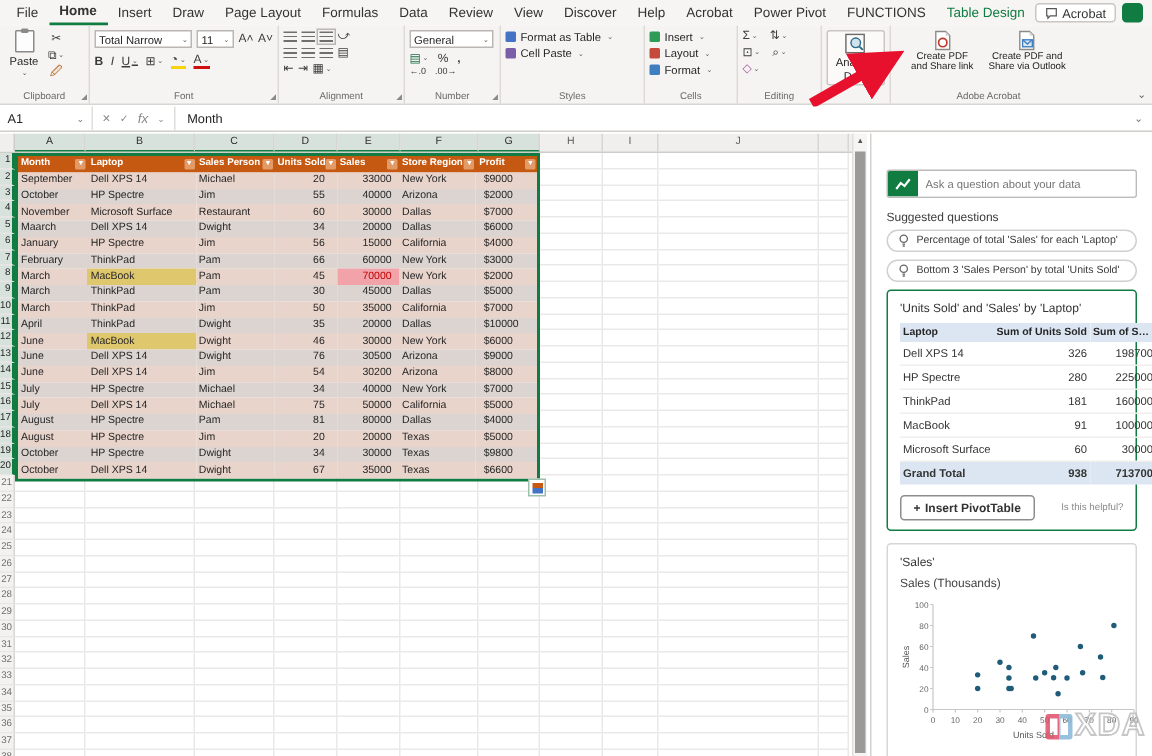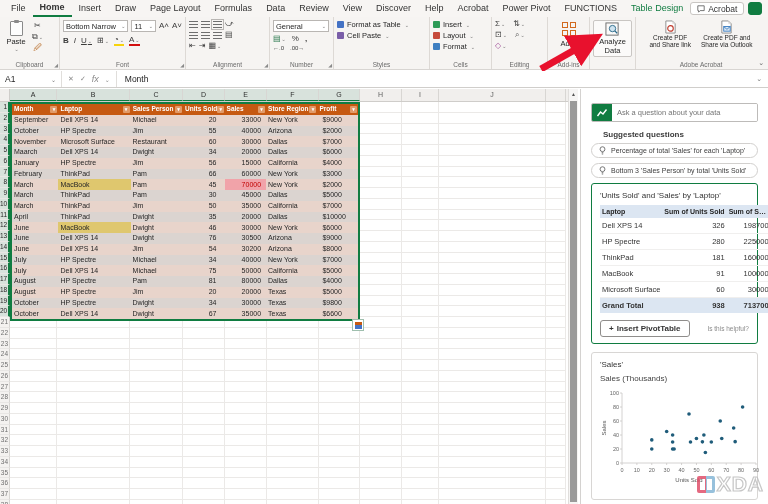--- a/index.html
+++ b/index.html
@@ -97,25 +97,25 @@
   .vscroll .arr { display:block; text-align:center; font-size:5px; color:#555; height:10px; line-height:10px;}
   .vthumb { position:absolute; left:1px; right:1px; top:12px; bottom:2px; background:#9a9a9a; }
 
   
   .pane { position:absolute; left:580px; top:89px; width:188px; height:415px; background:#fff;
     border-left:1px solid #d4d2d0; padding:7px 10px 0; overflow:hidden; }
   .pane-head { display:flex; align-items:center; }
   .pane-title { font-size:11px; font-weight:bold; color:#2b2b2b; }
   .pane-head .hicon { margin-left:auto; color:#555; font-size:9px; padding:0 3px; }
   .pane-head .hicon + .hicon { margin-left:2px; }
-  .ask { display:flex; margin-top:7px; border:1px solid #bdbbb9; border-radius:2px; height:19px; overflow:hidden; }
+  .ask { display:flex; margin-top:17px; border:1px solid #bdbbb9; border-radius:2px; height:19px; overflow:hidden; }
   .ask-icon { width:20px; background:#107C41; display:flex; align-items:center; justify-content:center; flex:none; }
   .ask-input { border:0; outline:none; width:100%; font-size:7.5px; padding:0 5px;
     color:#444; font-family:"Liberation Sans",sans-serif; }
-  .sugg-label { font-size:8px; font-weight:bold; color:#3b3b3b; margin:8px 12px 4px; }
+  .sugg-label { font-size:8px; font-weight:normal; color:#3b3b3b; margin:8px 0 4px; }
   .sugg { display:flex; align-items:center; gap:5px; border:1px solid #d2d0ce; border-radius:9px;
     height:15px; padding:0 7px; font-size:7px; color:#3c3c3c; margin-bottom:5px; white-space:nowrap; overflow:hidden;}
   .discover { display:flex; align-items:center; margin:7px 0 5px; }
   .discover .t { font-size:10px; font-weight:bold; }
   .discover .gear { margin-left:auto; color:#8a8a8a; font-size:10px; }
 
   .card { border:1px solid #d8d6d4; border-radius:3px; padding:7px 8px 6px; margin-bottom:8px; background:#fff; }
   .card.selected { border:1.5px solid #107C41; }
   .card-title { font-size:8px; color:#333; margin-bottom:5px; }
   .pvt { width:100%; border-collapse:collapse; font-size:7.5px; }
@@ -189,21 +189,21 @@
         <span class="icon-btn" style="color:#b5651d">🖉</span>
       </div>
     </div>
     <div class="grp-label">Clipboard</div>
     <span class="launcher">◢</span>
   </div>
 
   <div class="grp" style="width:126px">
     <div class="row">
       <div class="combo" style="width:70px">
-        <span>Bottom Narrow</span>
+        <span>Total Narrow</span>
           <span class="dd">⌄</span>
       </div>
       <div class="combo" style="width:26px">
         <span>11</span>
           <span class="dd">⌄</span>
       </div>
       <span class="icon-btn">A˄</span>
       <span class="icon-btn">A˅</span>
     </div>
     <div class="row" style="margin-top:4px;gap:5px;">
@@ -302,32 +302,20 @@
     <div class="row" style="gap:8px;margin-top:3px">
       <span class="icon-btn">⊡<span class="dd">⌄</span></span>
       <span class="icon-btn">⌕<span class="dd">⌄</span></span>
     </div>
     <div class="row" style="margin-top:3px">
       <span class="icon-btn" style="color:#a85ea0">◇<span class="dd">⌄</span></span>
     </div>
     <div class="grp-label">Editing</div>
   </div>
 
-  <div class="grp" style="width:42px">
-    <div style="display:flex;flex-direction:column;align-items:center;font-size:7.5px">
-      <span style="width:14px;height:14px;margin:2px 0 3px;display:grid;grid-template-columns:6px 6px;grid-gap:2px">
-        <span style="border:1.5px solid #d2691e"></span>
-          <span style="border:1.5px solid #d2691e"></span>
-        <span style="border:1.5px solid #d2691e"></span>
-          <span style="border:1.5px solid #d2691e"></span>
-      </span>
-      <span>Add-</span>
-    </div>
-    <div class="grp-label">Add-ins</div>
-  </div>
 
   <div class="grp" style="width:46px">
     <div style="display:flex;flex-direction:column;align-items:center;font-size:7.5px;border:1px solid #c9c6c3;border-radius:2px;padding:1px 2px;background:#fbfaf9">
       <svg width="15" height="15" viewBox="0 0 16 16">
         <rect x="1" y="1" width="13" height="13" fill="none" stroke="#6a6a6a"></rect>
         <circle cx="8" cy="7" r="3.4" fill="#cfe3ef" stroke="#2b6a8a"></circle>
         <line x1="10.5" y1="9.5" x2="13" y2="12" stroke="#2b6a8a" stroke-width="1.4"></line>
       </svg>
       <span>Analyze</span>
       <span>Data</span>

